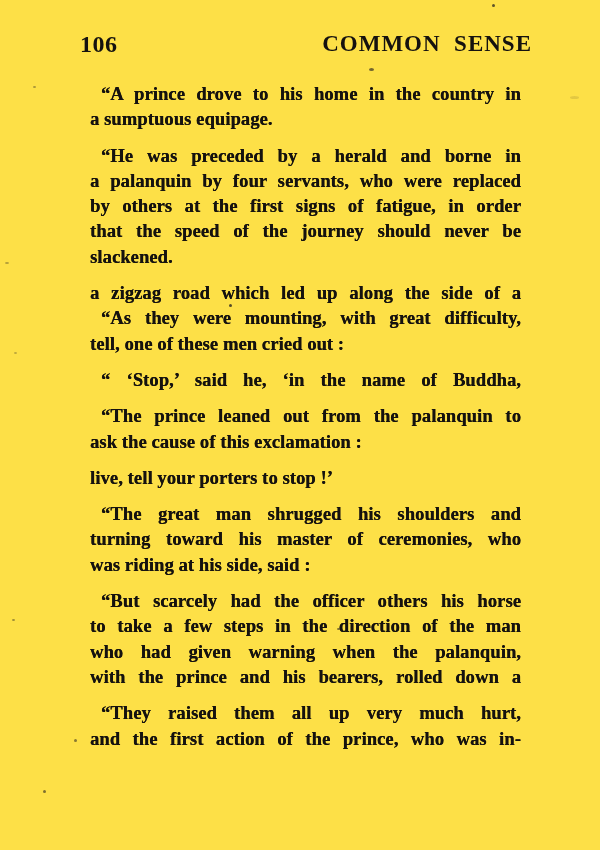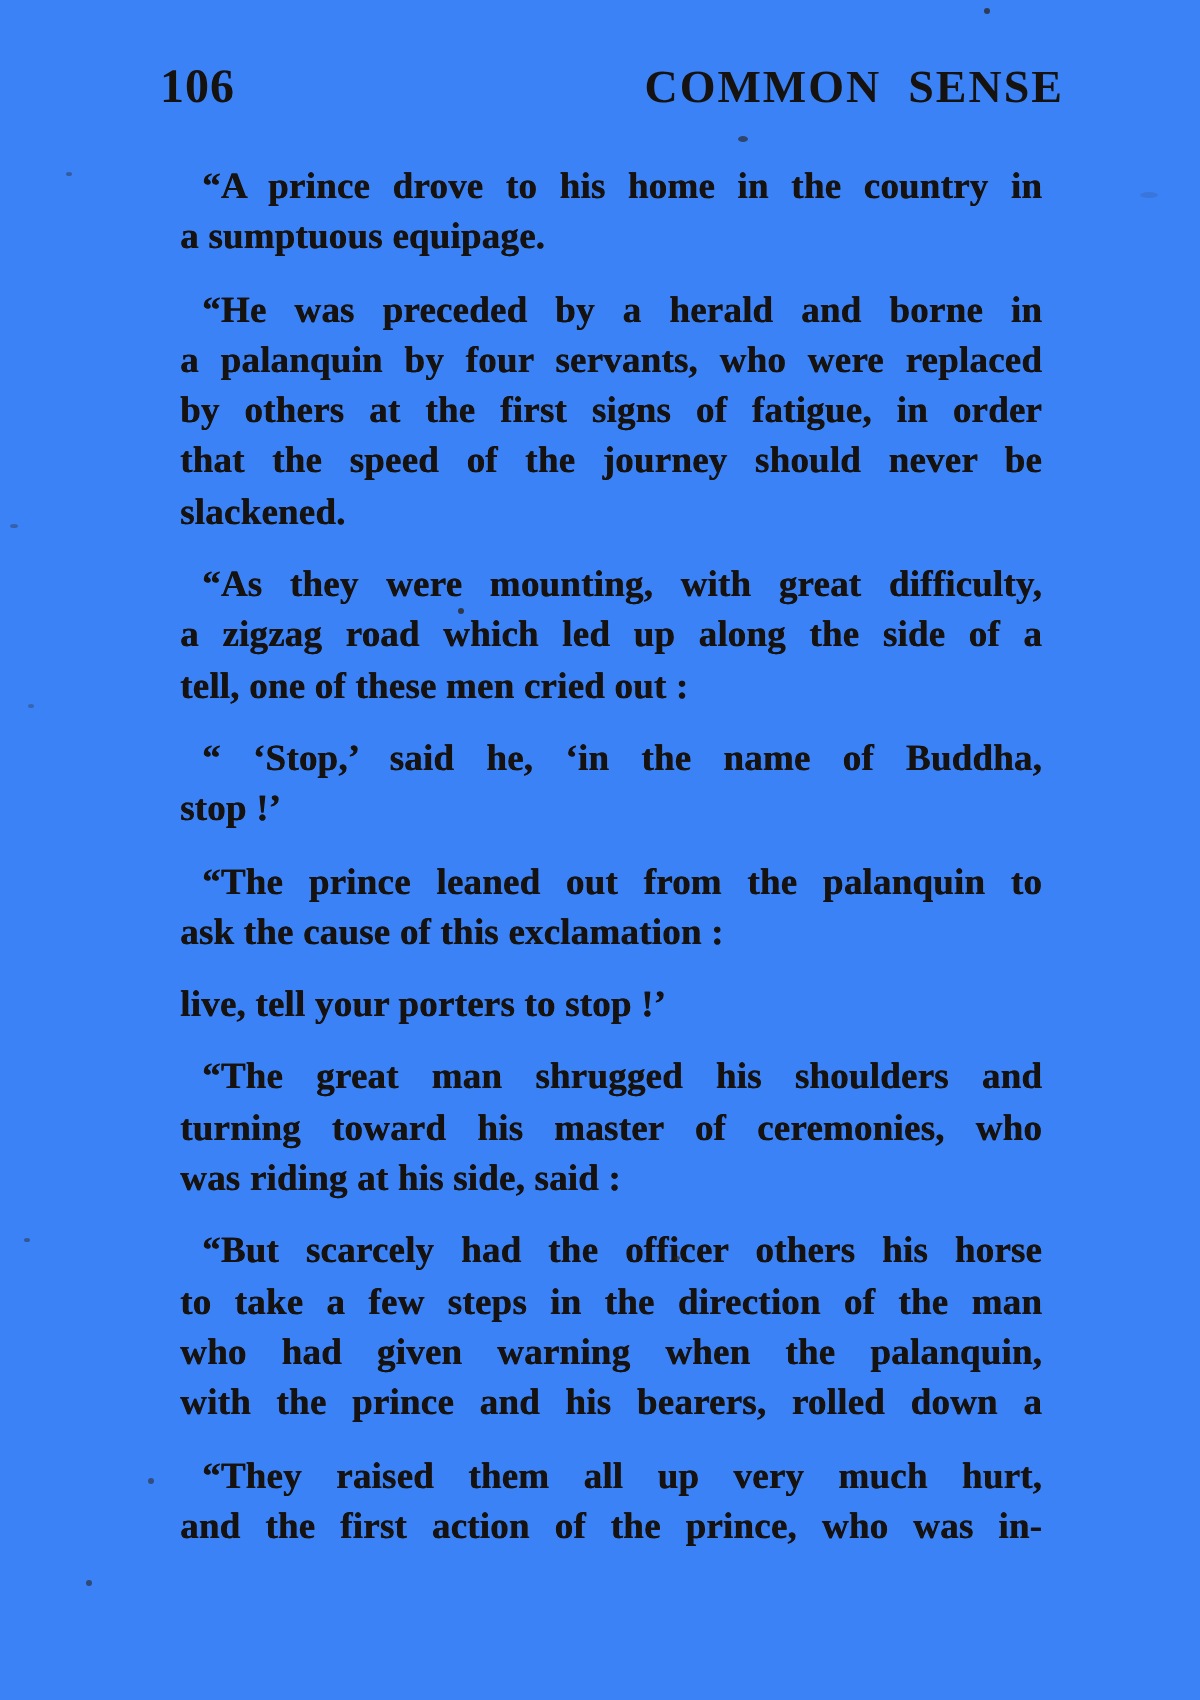--- a/index.html
+++ b/index.html
@@ -66,46 +66,45 @@
   .speck {
     position: absolute;
     background: #2a2520;
     border-radius: 50%;
     pointer-events: none;
   }
 </style>
 </head>
 <body>
 
-<div class="page" style="background: #3b82f6; color: rgb(21, 18, 15);">
+<div class="page" style="background: #fde047; color: rgb(21, 18, 15);">
   <header class="page-header">
     <span class="page-number">106</span>
     <span class="running-title">COMMON  SENSE</span>
   </header>
 
   <main class="text-block" id="text-block">
       <p>
         <span class="line first">“A prince drove to his home in the country in</span>
         <span class="line nojust">a sumptuous equipage.</span>
       </p>
       <p>
         <span class="line first">“He was preceded by a herald and borne in</span>
         <span class="line">a palanquin by four servants, who were replaced</span>
         <span class="line">by others at the first signs of fatigue, in order</span>
         <span class="line">that the speed of the journey should never be</span>
         <span class="line nojust">slackened.</span>
       </p>
       <p>
+        <span class="line">a zigzag road which led up along the side of a</span>
         <span class="line first">“As they were mounting, with great difficulty,</span>
-        <span class="line">a zigzag road which led up along the side of a</span>
         <span class="line nojust">tell, one of these men cried out :</span>
       </p>
       <p>
         <span class="line first">“ ‘Stop,’ said he, ‘in the name of Buddha,</span>
-        <span class="line nojust">stop !’</span>
       </p>
       <p>
         <span class="line first">“The prince leaned out from the palanquin to</span>
         <span class="line nojust">ask the cause of this exclamation :</span>
       </p>
       <p>
         <span class="line nojust">live, tell your porters to stop !’</span>
       </p>
       <p>
         <span class="line first">“The great man shrugged his shoulders and</span>

